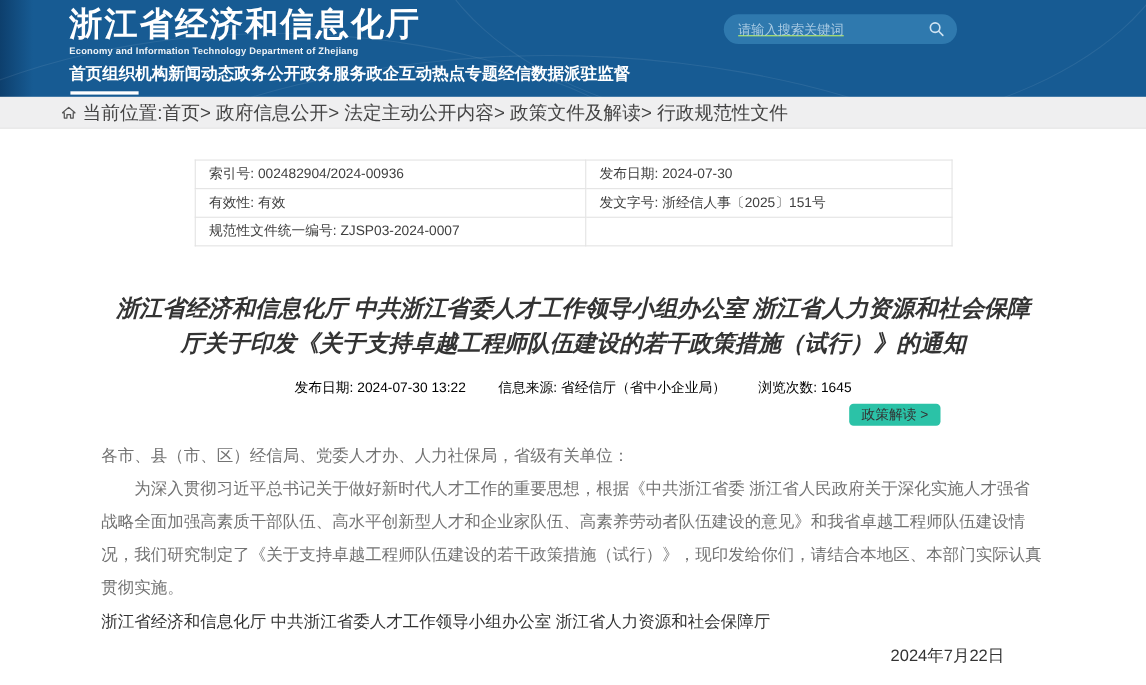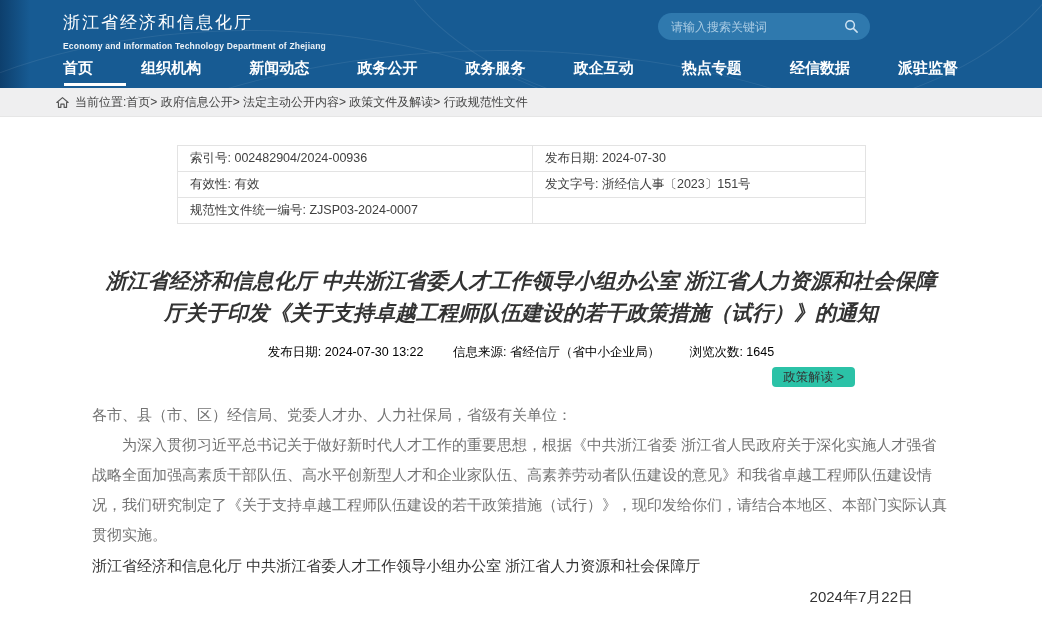--- a/index.html
+++ b/index.html
@@ -18,54 +18,54 @@
   }
   .header .arc {
     position:absolute; border:1px solid rgba(255,255,255,0.08);
     border-radius:50%; pointer-events:none;
   }
   .arc1 { width:900px; height:500px; left:-200px; top:30px; }
   .arc2 { width:1200px; height:700px; left:-100px; top:50px; border-color:rgba(255,255,255,0.06); }
   .arc3 { width:700px; height:420px; left:380px; top:-300px; border-color:rgba(255,255,255,0.07); }
 
   .logo { position:absolute; left:63px; top:8px; color:#fff; }
-  .logo-title { font-size:17px; font-weight:normal; letter-spacing:2px; line-height:30px; }
+  .logo-title { font-size:30px; font-weight:bold; letter-spacing:2px; line-height:30px; }
   .logo-sub { font-size:8.5px; font-weight:bold; color:rgba(255,255,255,0.92); margin-top:3px; letter-spacing:0.2px; }
 
   .search {
     position:absolute; left:658px; top:13px; width:212px; height:27px;
     background:#2f79ae; border-radius:14px;
     display:flex; align-items:center; padding:0 11px;
   }
   .search input {
     flex:1; background:transparent; border:none; outline:none;
-    color:#e5e5e5; font-size:12px; font-family:inherit;
+    color:#bef264; font-size:12px; font-family:inherit;text-decoration:underline;
   }
   .search input::placeholder { color:#a9cbe3; }
   .search-icon { width:15px; height:15px; display:block; flex:none; }
 
   .nav {
     position:absolute; left:0; right:0; bottom:0; height:33px;
-    display:flex; justify-content:space-between;
+    display:flex; 
     padding:0 84px 0 63px;
   }
   .nav-item {
     position:relative; color:#ffffff; font-size:15px; font-weight:bold;
     line-height:26px; cursor:pointer; white-space:nowrap;
   }
   .nav-item.active::after {
     content:""; position:absolute; left:1px; bottom:2px;
     width:62px; height:3px; background:#ffffff;
   }
 
   
   .breadcrumb {
     height:29px; background:#efeff0; border-bottom:1px solid #e6e6e6;
     display:flex; align-items:center; padding-left:56px;
-    font-size:12px; color:#444;
+    font-size:17px; color:#444;
   }
   .home-icon { width:13px; height:13px; margin-right:6px; display:block; }
 
   
   .content { width:858px; margin:0 auto; position:relative; color:#333; }
 
   table.doc-table {
     border-collapse:collapse; margin:28px 16px 0 85px; width:688px;
     table-layout:fixed;
   }
@@ -155,21 +155,21 @@
         <col class="c1">
         <col class="c2">
       </colgroup>
     <tbody>
       <tr>
         <td>索引号: 002482904/2024-00936</td>
         <td>发布日期: 2024-07-30</td>
       </tr>
       <tr>
         <td>有效性: 有效</td>
-        <td>发文字号: 浙经信人事〔2023〕151号</td>
+        <td>发文字号: 浙经信人事〔2025〕151号</td>
       </tr>
       <tr>
         <td>规范性文件统一编号: ZJSP03-2024-0007</td>
         <td></td>
       </tr>
     </tbody>
   </table>
 
   <div class="doc-title">浙江省经济和信息化厅 中共浙江省委人才工作领导小组办公室 浙江省人力资源和社会保障厅关于印发《关于支持卓越工程师队伍建设的若干政策措施（试行）》的通知</div>
 

